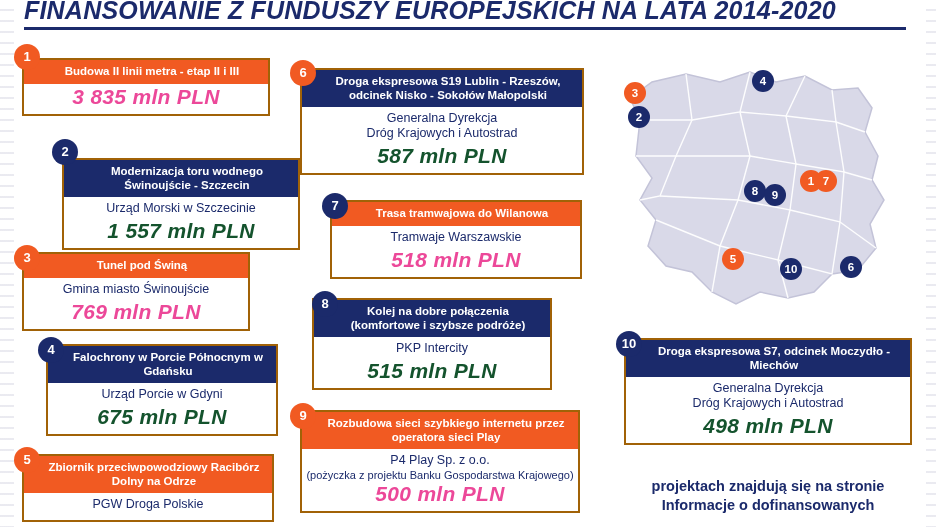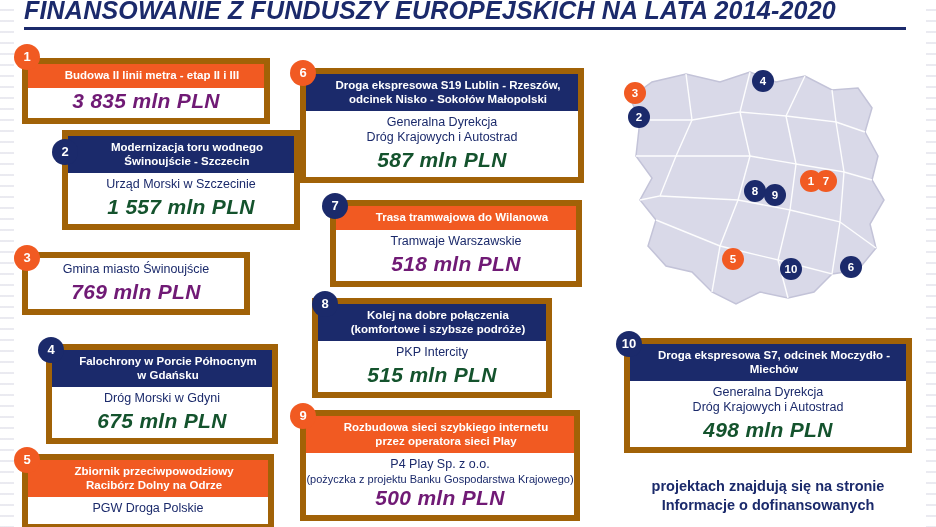--- a/index.html
+++ b/index.html
@@ -52,21 +52,21 @@
     position: absolute;
     left: 24px; top: 27px;
     width: 882px; height: 3px;
     background: #1b2a6b;
   }
 
   
   .card {
     position: absolute;
     background: #ffffff;
-    border: 6px solid #a16207;
+    border: 2px solid #a16207;
     text-align: center;
   }
   .card-head {
     background: #f15a22;
     color: #ffffff;
     font-weight: bold;
     font-size: 11.5px;
     line-height: 13.5px;
     padding: 5px 10px 5px 22px;
     text-align: center;
@@ -82,21 +82,21 @@
   }
   .card-note {
     font-size: 11px;
     line-height: 11px;
     color: #1b2a6b;
   }
   .card-amount {
     font-size: 21px;
     font-weight: bold;
     font-style: italic;
-    color: #701a75;
+    color: #ec4899;
     padding: 1px 0 5px 0;
     letter-spacing: .3px;
   }
   .card-amount.navy { color: #14532d; }
 
   
   .badge {
     position: absolute;
     width: 26px; height: 26px;
     border-radius: 50%;
@@ -192,36 +192,37 @@
     <div class="map-dot" style="left:180px; top:198px;">10</div>
     <div class="map-dot" style="left:240px; top:196px;">6</div>
   </div>
 
   <div class="card" style="left:22px; top:58px; width:248px;">
     <div class="card-head">Budowa II linii metra - etap II i III</div>
     <div class="card-amount">3 835 mln PLN</div>
   </div>
   <div class="badge orange" style="left:14px; top:44px;">1</div>
 
-  <div class="card" style="left:62px; top:130px; width:238px;">
+  <div class="card" style="left:62px; top:158px; width:238px;">
     <div class="card-head navy">Modernizacja toru wodnego Świnoujście - Szczecin</div>
     <div class="card-body">Urząd Morski w Szczecinie</div>
     <div class="card-amount navy">1 557 mln PLN</div>
   </div>
   <div class="badge" style="left:52px; top:139px;">2</div>
 
   <div class="card" style="left:22px; top:252px; width:228px;">
+    <div class="card-head">Tunel pod Świną</div>
     <div class="card-body">Gmina miasto Świnoujście</div>
     <div class="card-amount">769 mln PLN</div>
   </div>
   <div class="badge orange" style="left:14px; top:245px;">3</div>
 
   <div class="card" style="left:46px; top:344px; width:232px;">
     <div class="card-head navy">Falochrony w Porcie Północnym w Gdańsku</div>
-    <div class="card-body">Dróg Morski w Gdyni</div>
+    <div class="card-body">Urząd Porcie w Gdyni</div>
     <div class="card-amount navy">675 mln PLN</div>
   </div>
   <div class="badge" style="left:38px; top:337px;">4</div>
 
   <div class="card" style="left:22px; top:454px; width:252px;">
     <div class="card-head">Zbiornik przeciwpowodziowy Racibórz Dolny na Odrze</div>
     <div class="card-body">PGW Droga Polskie</div>
     <div class="card-amount"></div>
   </div>
   <div class="badge orange" style="left:14px; top:447px;">5</div>

